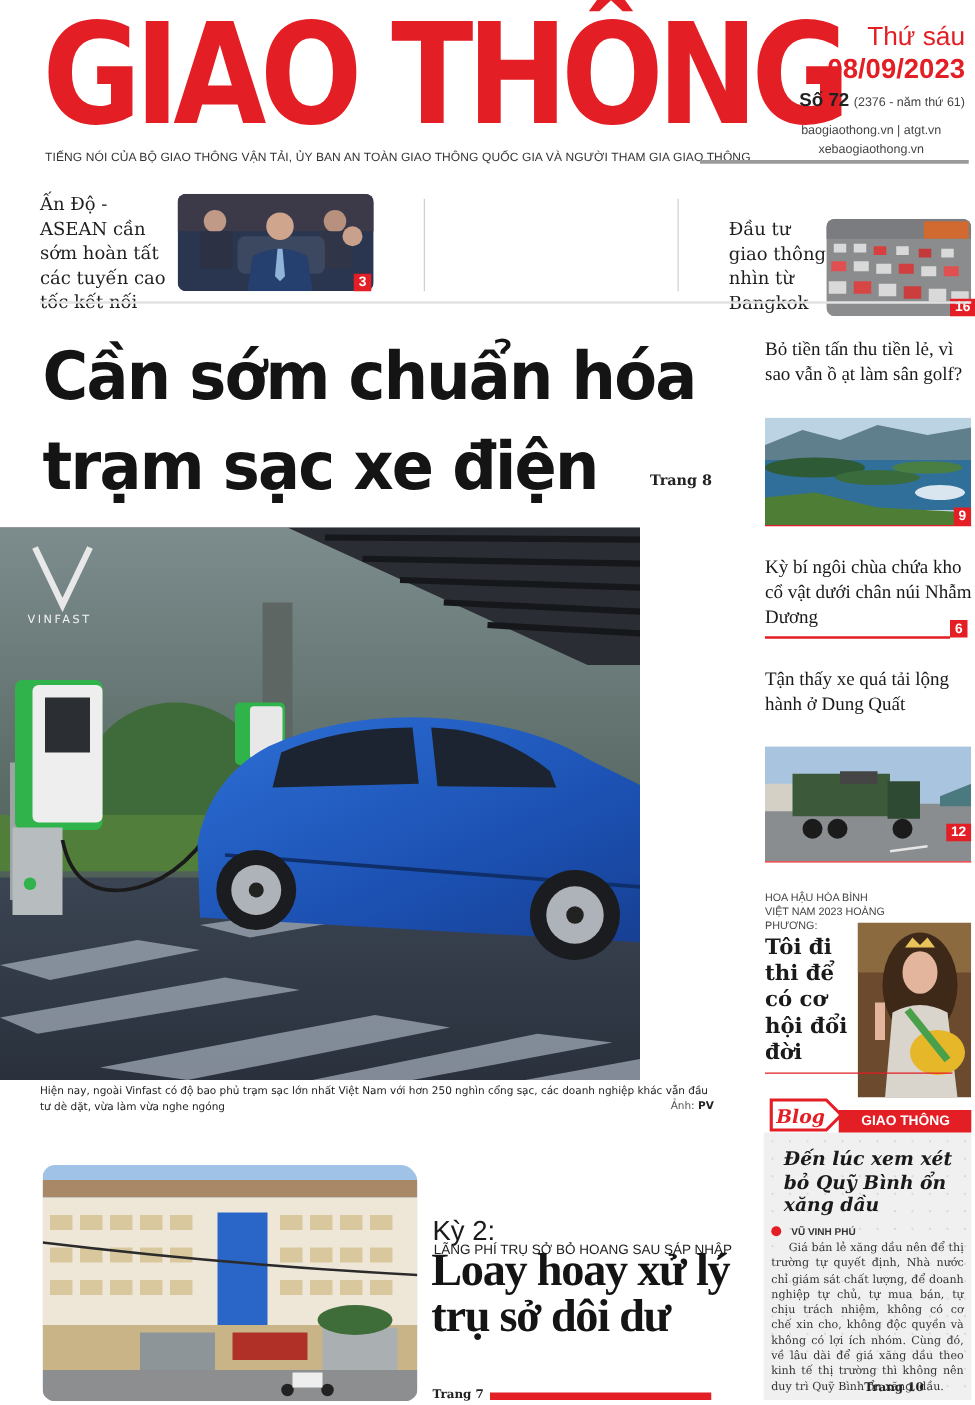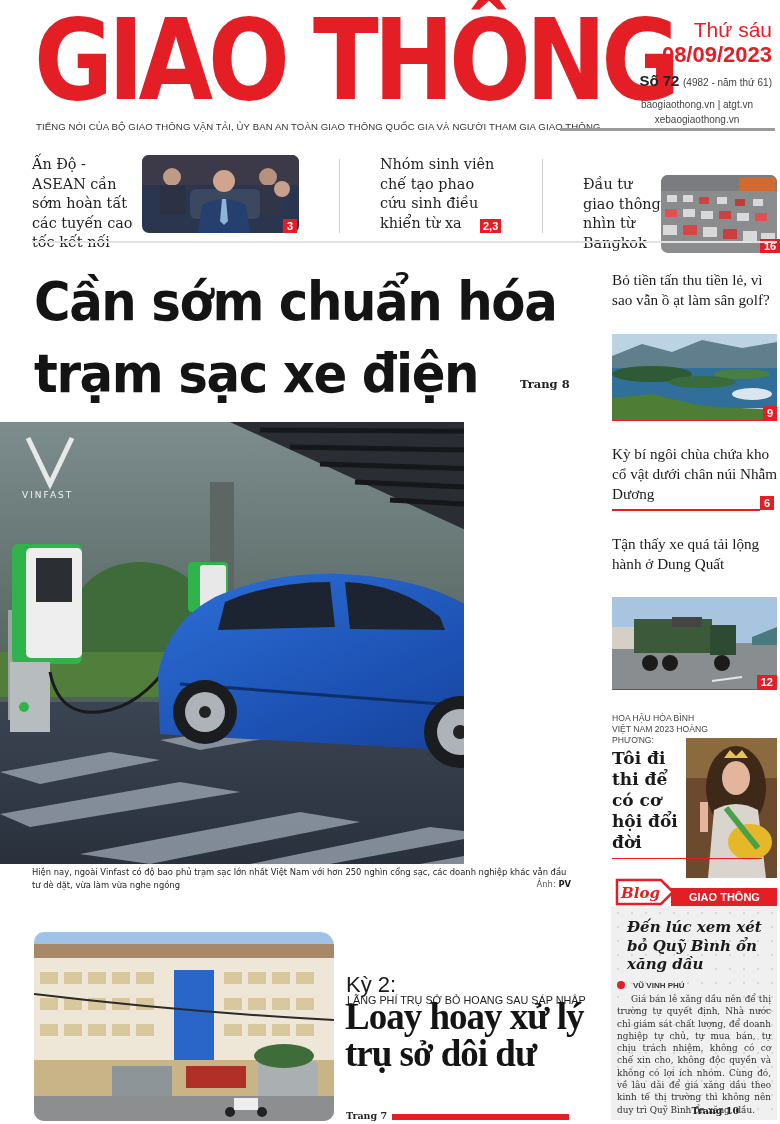--- a/index.html
+++ b/index.html
@@ -44,21 +44,21 @@
 
   
   .headline {
     position: absolute; left: 34px; top: 266px; width: 560px;
     font-family: "DejaVu Sans", sans-serif; font-weight: bold; font-size: 53px; line-height: 72px;
     color: #141414; letter-spacing: -1.5px; transform: scaleX(0.94); transform-origin: left top;
   }
   .page-ref { font-family: "DejaVu Serif", serif; font-weight: bold; font-size: 11.5px; color: #222; position: absolute; }
 
   
-  .hero { position: absolute; left: 0; top: 422px; width: 464px; height: 442px; overflow: hidden; background: #2c3440; }
+  .hero { position: absolute; left: 0; top: 422px; width: 512px; height: 442px; overflow: hidden; background: #2c3440; }
   .caption { position: absolute; left: 32px; top: 866px; width: 540px; font-family: "DejaVu Sans", sans-serif; font-size: 8.4px; line-height: 13px; color: #222; }
   .photo-credit { position: absolute; right: 209px; top: 879px; font-family: "DejaVu Sans", sans-serif; font-size: 8.4px; color: #555; }
   .photo-credit b { color: #222; }
 
   
   .rcol { position: absolute; left: 612px; top: 270px; width: 166px; }
   .rstory .t { font-family: Liberation Serif, serif; font-size: 15.2px; line-height: 20px; color: #1a1a1a; }
   .rthumb { position: absolute; left: 612px; width: 165px; overflow: hidden; }
   .redline { position: absolute; left: 612px; width: 165px; height: 2px; background: #e31e24; }
 
@@ -88,21 +88,21 @@
 </head>
 <body>
 
 <header class="masthead">
   <div class="logo">GIAO THÔNG</div>
   <div class="issue">
     <div class="day">Thứ sáu</div>
     <div class="date">08/09/2023</div>
     <div class="no">
       <b>Số 72</b>
-      <span>(4982 - năm thứ 61)</span>
+      <span>(2376 - năm thứ 61)</span>
     </div>
     <div class="web">
       <div>baogiaothong.vn | atgt.vn</div>
       <div>xebaogiaothong.vn</div>
     </div>
   </div>
   <div class="tagline">TIẾNG NÓI CỦA BỘ GIAO THÔNG VẬN TẢI, ỦY BAN AN TOÀN GIAO THÔNG QUỐC GIA VÀ NGƯỜI THAM GIA GIAO THÔNG</div>
   <div class="tag-rule"></div>
 </header>
 
@@ -120,24 +120,20 @@
         <circle cx="140" cy="34" r="8" fill="#c9a08c"></circle>
         <rect x="48" y="34" width="70" height="30" rx="6" fill="#3b4860"></rect>
         <circle cx="82" cy="26" r="11" fill="#d0a58d"></circle>
         <path d="M60 50 Q82 38 104 50 L108 78 L56 78 Z" fill="#25406e"></path>
         <path d="M80 44 L84 44 L86 66 L82 70 L78 66 Z" fill="#8fb3d9"></path>
       </svg>
     </div>
     <div class="badge" style="left:251px;top:64px;">3</div>
   </div>
   <div class="vdiv" style="left:307px;"></div>
-  <div class="teaser" style="left:348px;width:140px;">
-    <div class="t" style="left:0;width:120px;">Nhóm sinh viên chế tạo phao cứu sinh điều khiển từ xa</div>
-    <div class="badge" style="left:100px;top:64px;padding:0 3px;">2,3</div>
-  </div>
   <div class="vdiv" style="left:510px;"></div>
   <div class="teaser" style="left:551px;width:194px;margin-top:20px;">
     <div class="t" style="left:0;width:80px;">Đầu tư giao thông nhìn từ Bangkok</div>
     <div class="thumb" style="left:78px;width:116px;">
       <svg width="116" height="78" viewBox="0 0 116 78">
         <rect width="116" height="78" fill="#8b8c8e"></rect>
         <rect x="0" y="0" width="116" height="16" fill="#7a7c80"></rect>
         <rect x="78" y="2" width="36" height="14" fill="#d06a30"></rect>
         <g fill="#d9d9d9">
           <rect x="6" y="20" width="10" height="7"></rect>
@@ -285,21 +281,21 @@
       <rect x="0" y="30" width="40" height="22" fill="#d4d0c5"></rect>
       <polygon points="140,40 165,30 165,48 140,48" fill="#4a7a80"></polygon>
       <rect x="22" y="22" width="78" height="34" fill="#3c5a3a"></rect>
       <rect x="60" y="20" width="30" height="10" fill="#444"></rect>
       <rect x="98" y="28" width="26" height="30" fill="#2f4a33"></rect>
       <circle cx="38" cy="66" r="8" fill="#1b1b1b"></circle>
         <circle cx="58" cy="66" r="8" fill="#1b1b1b"></circle>
         <circle cx="110" cy="66" r="8" fill="#1b1b1b"></circle>
       <line x1="100" y1="84" x2="130" y2="80" stroke="#e6e6e6" stroke-width="2"></line>
     </svg>
-    <div class="badge" style="right:0;bottom:0;">12</div>
+    <div class="badge" style="right:0;bottom:16px;">12</div>
   </div>
   <div class="redline" style="top:689px;height:1px;"></div>
 
   <div class="rcol" style="top:713px;width:78px;">
     <div style="font-family:'Liberation Sans',sans-serif;font-size:8.6px;line-height:11px;color:#444;width:96px;">HOA HẬU HÒA BÌNH VIỆT NAM 2023 HOÀNG PHƯƠNG:</div>
     <div class="t" style="font-family:'DejaVu Serif',serif;font-weight:bold;font-size:17px;line-height:21px;color:#1a1a1a;margin-top:2px;">Tôi đi thi để có cơ hội đổi đời</div>
   </div>
   <div class="rthumb" style="left:686px;top:714px;width:91px;height:164px;margin-top:24px;">
     <svg width="91" height="140" viewBox="0 0 91 140">
       <rect width="91" height="140" fill="#6b4a2e"></rect>

